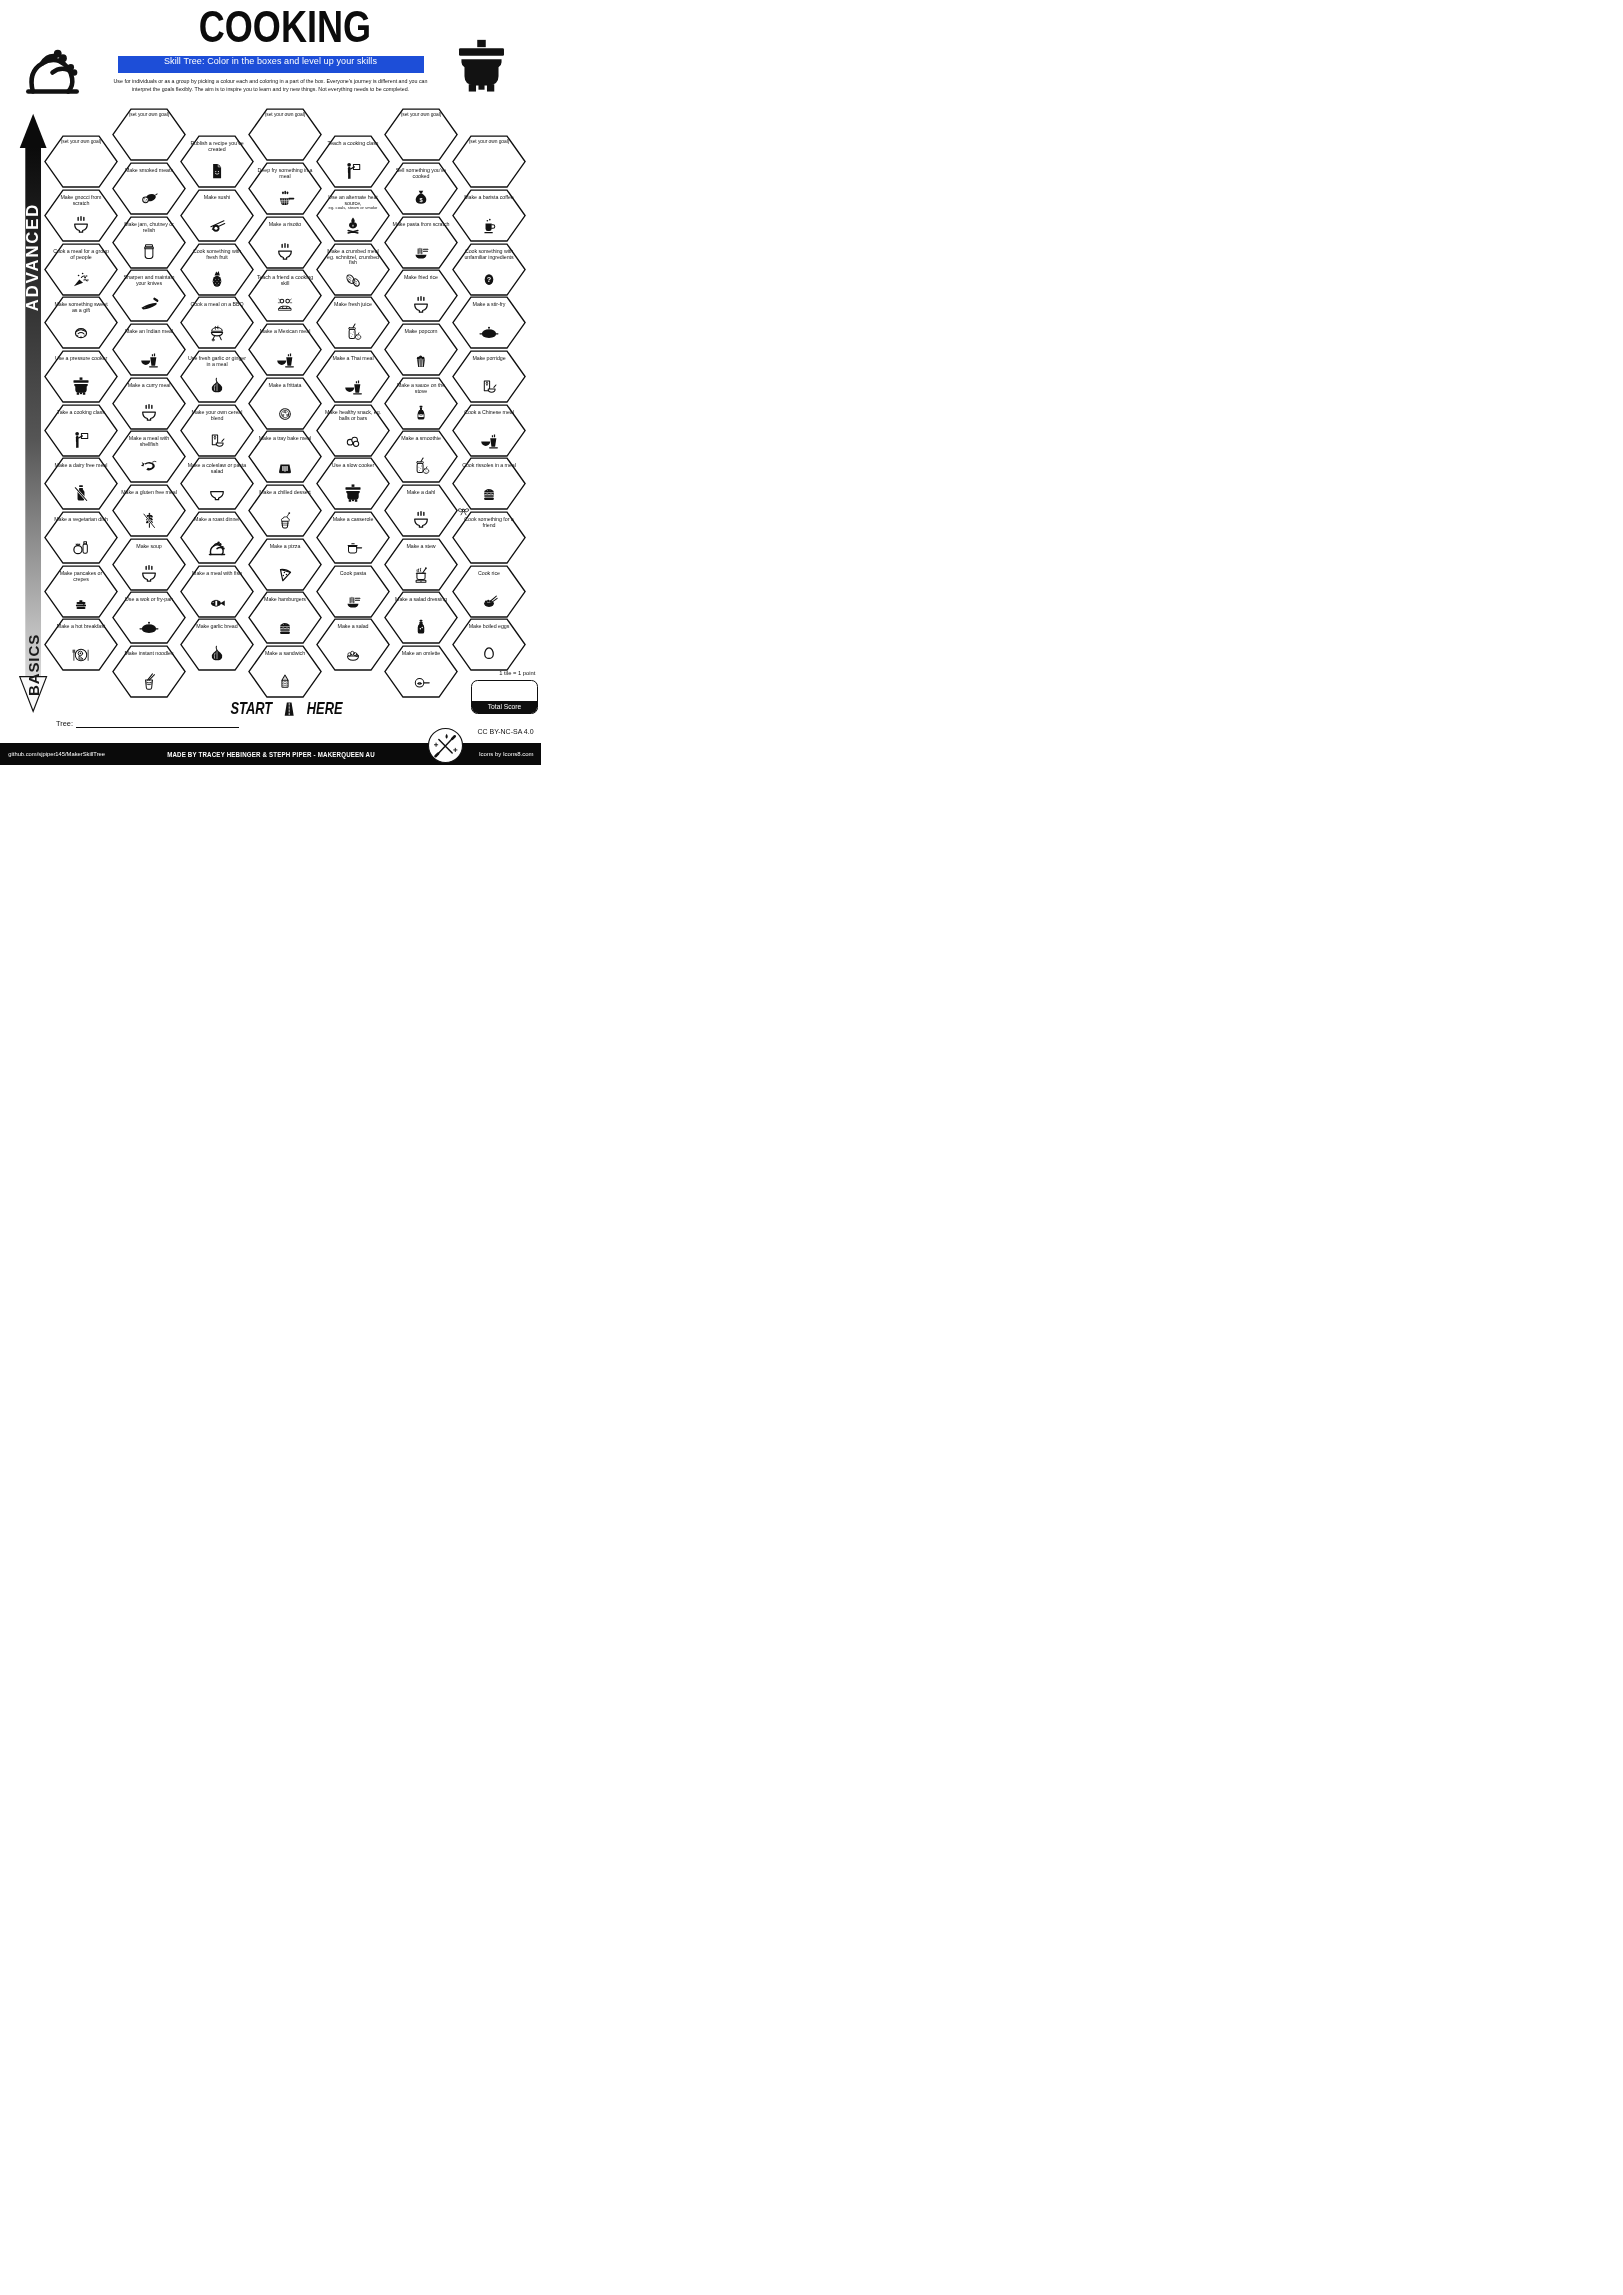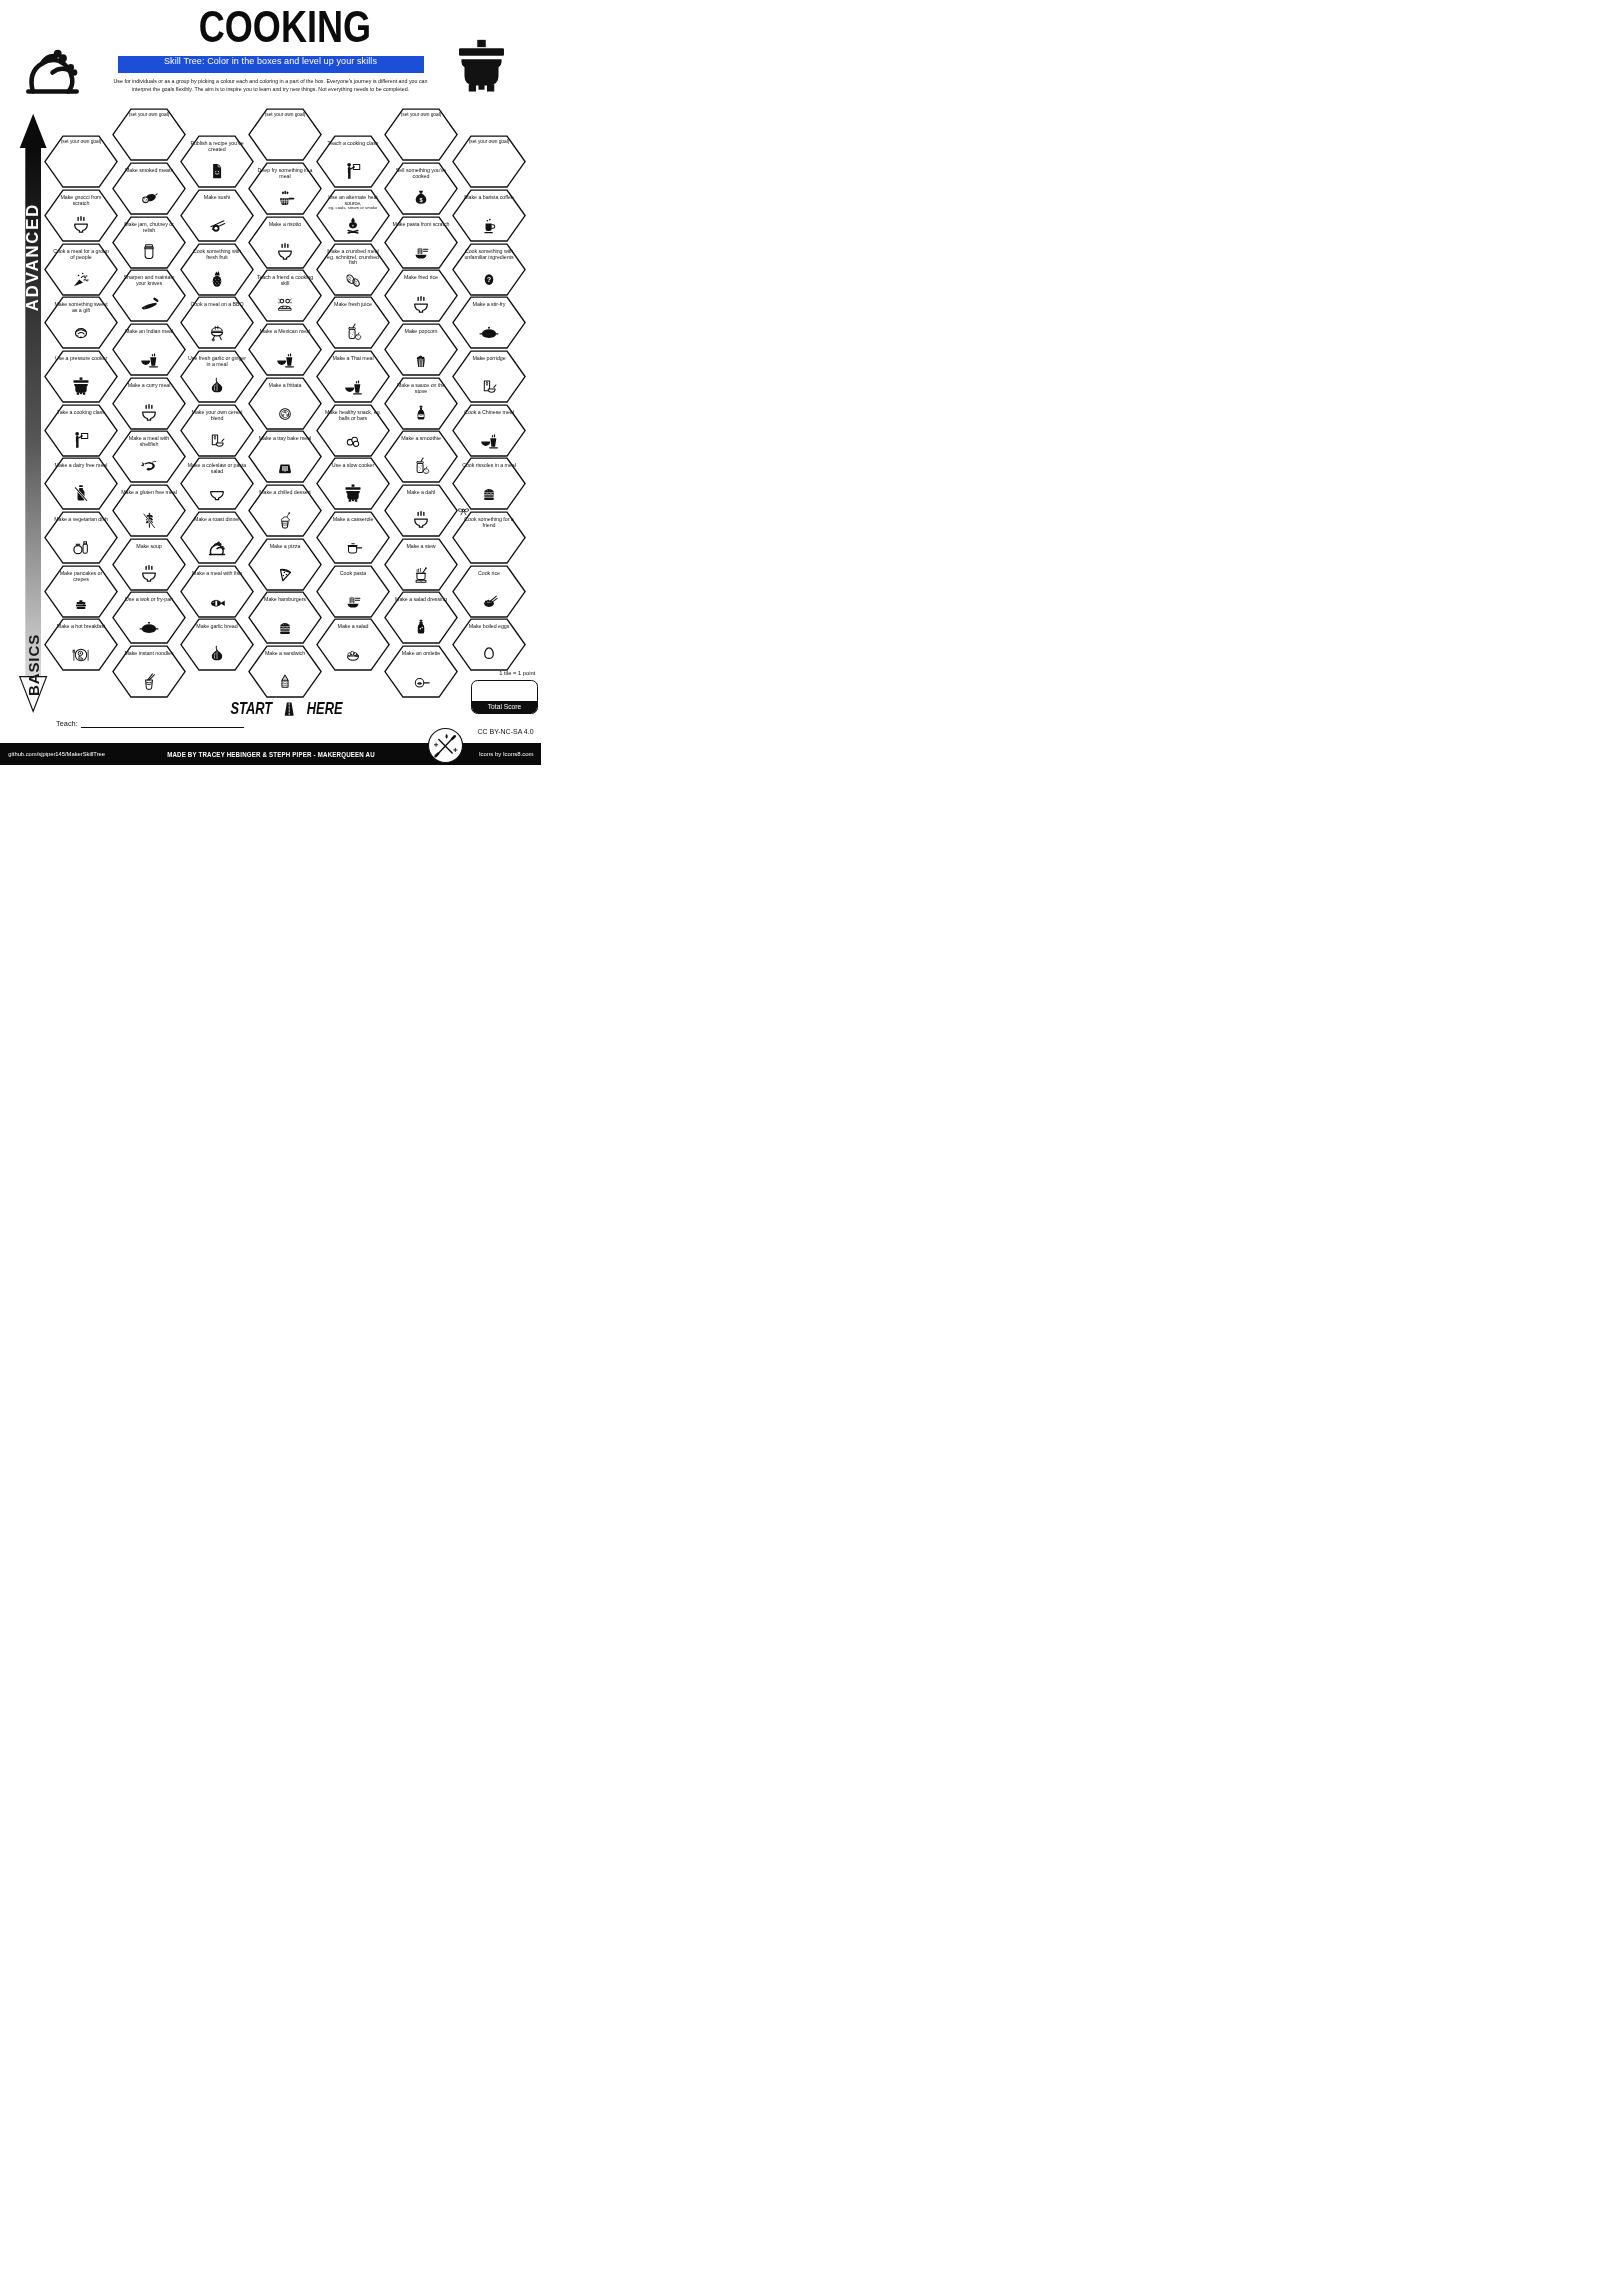--- a/index.html
+++ b/index.html
@@ -1415,21 +1415,21 @@
       </svg>
     <span class="start-word">HERE</span>
   </div>
 
   <div class="tile-note">1 tile = 1 point</div>
   <div class="score-box">
     <div class="score-bar">Total Score</div>
   </div>
 
   <div class="name-row">
-    <span class="name-label">Teach:</span>
+    <span class="name-label">Tree:</span>
     <div class="name-line"></div>
   </div>
 
   <div class="license">CC BY-NC-SA 4.0</div>
   <svg class="maker-logo" viewBox="0 0 79 79" width="37" height="37">
       <use href="#sym-maker-logo"></use>
     </svg>
 
   <div class="footer-bar">
     <div class="footer-left">github.com/sjpiper145/MakerSkillTree</div>

